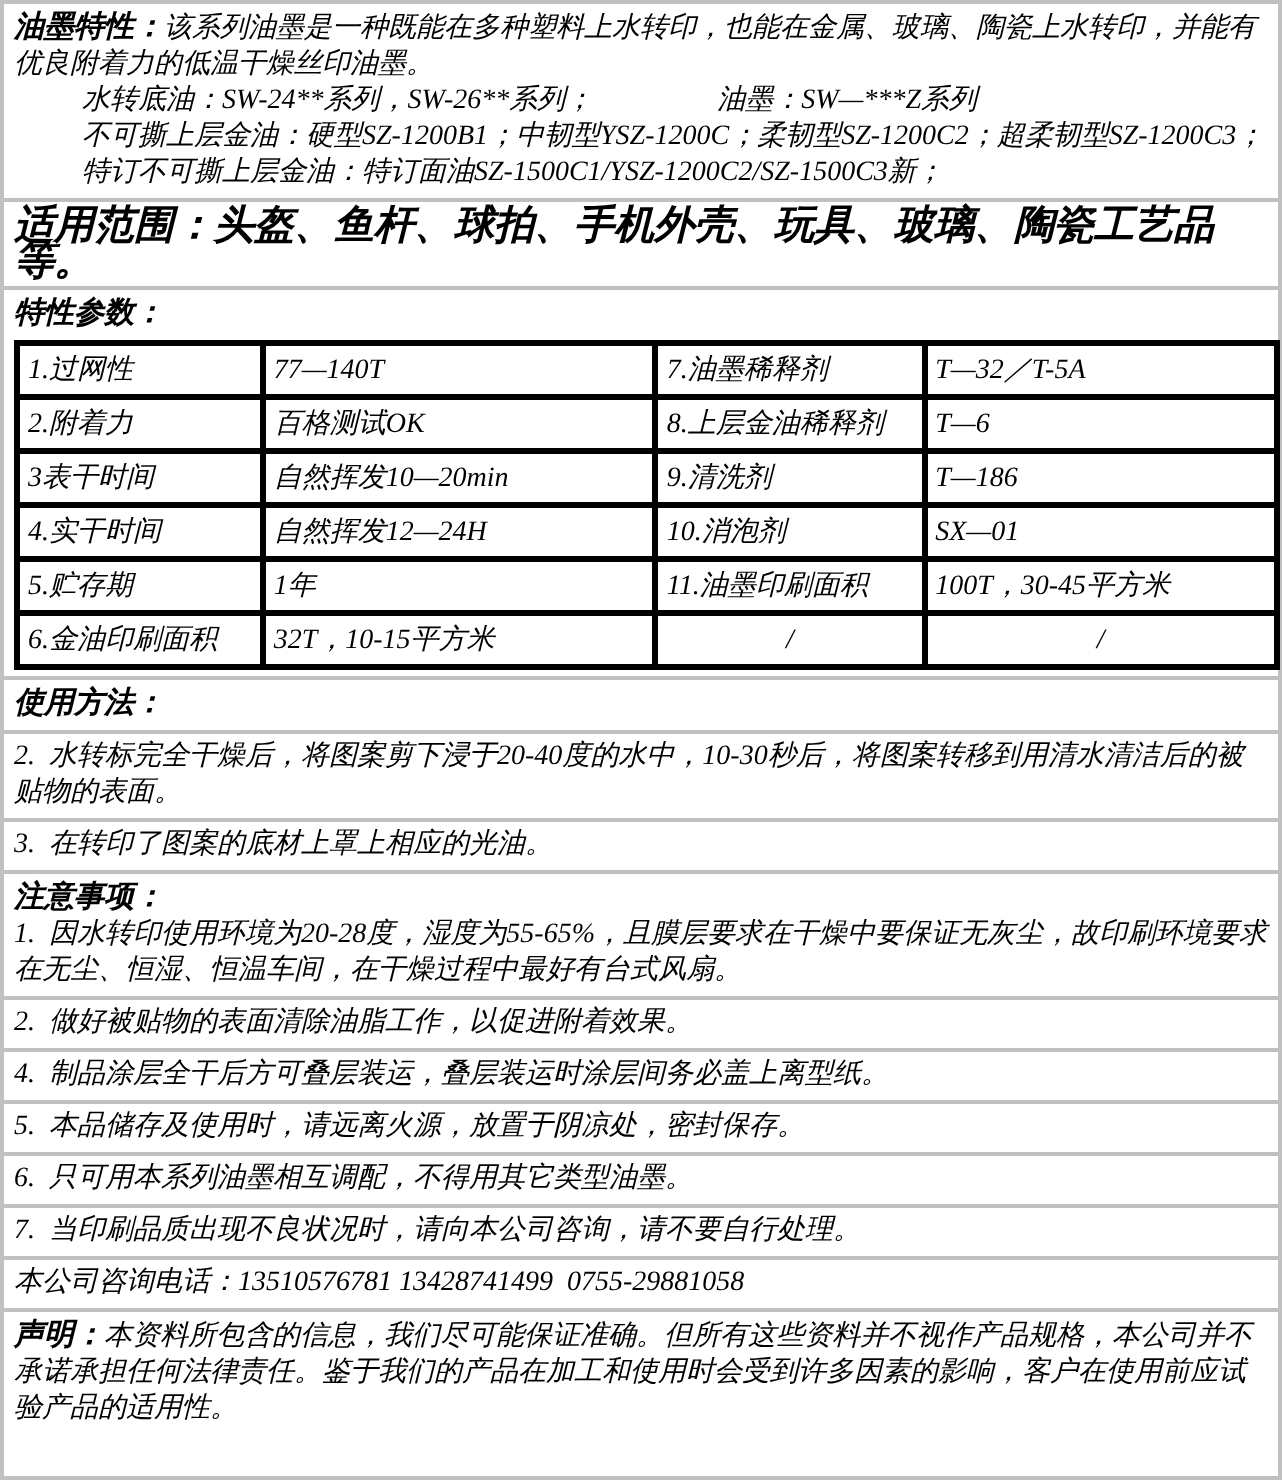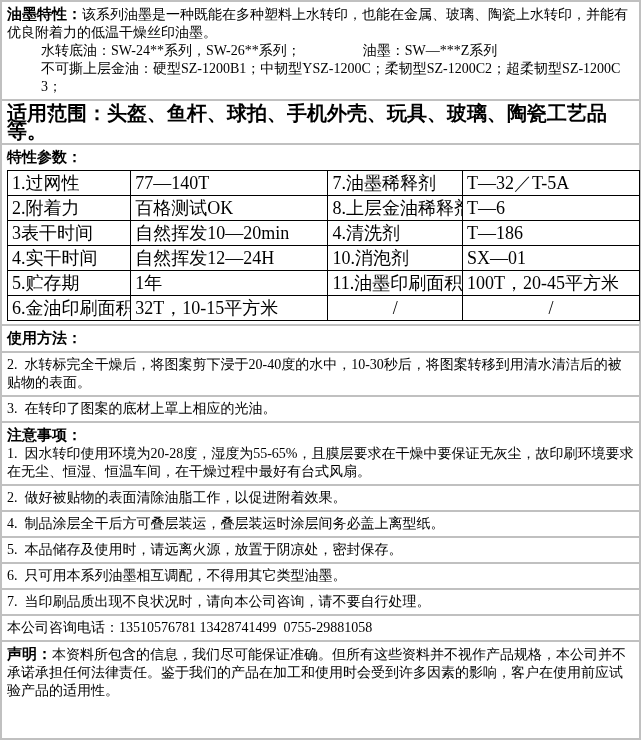--- a/index.html
+++ b/index.html
@@ -18,20 +18,21 @@
     min-height: 740px;
     border: 2px solid #c0c0c0;
     background: #ffffff;
   }
   .sec {
     box-sizing: border-box;
     padding: 3px 5px;
     border-bottom: 2px solid #c0c0c0;
     font-size: 14px;
     line-height: 18px;
+    font-style: italic;
   }
   .sec:last-child { border-bottom: none; }
   .para {
     margin: 0;
     white-space: pre-wrap;
     word-break: break-all;
   }
   .hd {
     font-weight: bold;
     font-size: 15px;
@@ -39,43 +40,44 @@
   .bold-line { font-weight: bold; font-size: 20px; }
   .indent { padding-left: 34px; }
   .gap { margin-left: 62px; }
   .ptable {
     width: 633px;
     margin-top: 3px;
     border-collapse: collapse;
     table-layout: fixed;
   }
   .ptable td {
-    border: 1px solid #000000;
+    border: 3px solid #000000;
     padding: 2px 4px;
     height: 20px;
-    font-size: 18px;
+    font-size: 14px;
     line-height: 17px;
     overflow: hidden;
     white-space: nowrap;
   }
   .ptable col.c0 { width: 19.5%; }
   .ptable col.c1 { width: 31.2%; }
   .ptable col.c2 { width: 21.3%; }
   .ptable col.c3 { width: 28%; }
   .ptable td.center { text-align: center; }
 </style>
 </head>
 <body>
 
 <div class="doc">
 
   <div class="sec">
     <p class="para"><b class="hd">油墨特性：</b><span>该系列油墨是一种既能在多种塑料上水转印，也能在金属、玻璃、陶瓷上水转印，并能有优良附着力的低温干燥丝印油墨。</span></p>
     <p class="para indent"><span>水转底油：SW-24**系列，SW-26**系列；</span><span class="gap">油墨：SW—***Z系列</span></p>
     <p class="para indent"><span>不可撕上层金油：硬型SZ-1200B1；中韧型YSZ-1200C；柔韧型SZ-1200C2；超柔韧型SZ-1200C3；</span></p>
+    <p class="para indent"><span>特订不可撕上层金油：特订面油SZ-1500C1/YSZ-1200C2/SZ-1500C3新；</span></p>
   </div>
 
   <div class="sec">
     <p class="para bold-line"><b>适用范围：</b><span>头盔、鱼杆、球拍、手机外壳、玩具、玻璃、陶瓷工艺品等。</span></p>
   </div>
 
   <div class="sec">
     <p class="para"><b class="hd">特性参数：</b></p>
     <table class="ptable">
       <colgroup>
@@ -93,34 +95,34 @@
         </tr>
         <tr>
           <td>2.附着力</td>
           <td>百格测试OK</td>
           <td>8.上层金油稀释剂</td>
           <td>T—6</td>
         </tr>
         <tr>
           <td>3表干时间</td>
           <td>自然挥发10—20min</td>
-          <td>4.清洗剂</td>
+          <td>9.清洗剂</td>
           <td>T—186</td>
         </tr>
         <tr>
           <td>4.实干时间</td>
           <td>自然挥发12—24H</td>
           <td>10.消泡剂</td>
           <td>SX—01</td>
         </tr>
         <tr>
           <td>5.贮存期</td>
           <td>1年</td>
           <td>11.油墨印刷面积</td>
-          <td>100T，20-45平方米</td>
+          <td>100T，30-45平方米</td>
         </tr>
         <tr>
           <td>6.金油印刷面积</td>
           <td>32T，10-15平方米</td>
           <td class="center">/</td>
           <td class="center">/</td>
         </tr>
       </tbody>
     </table>
   </div>

